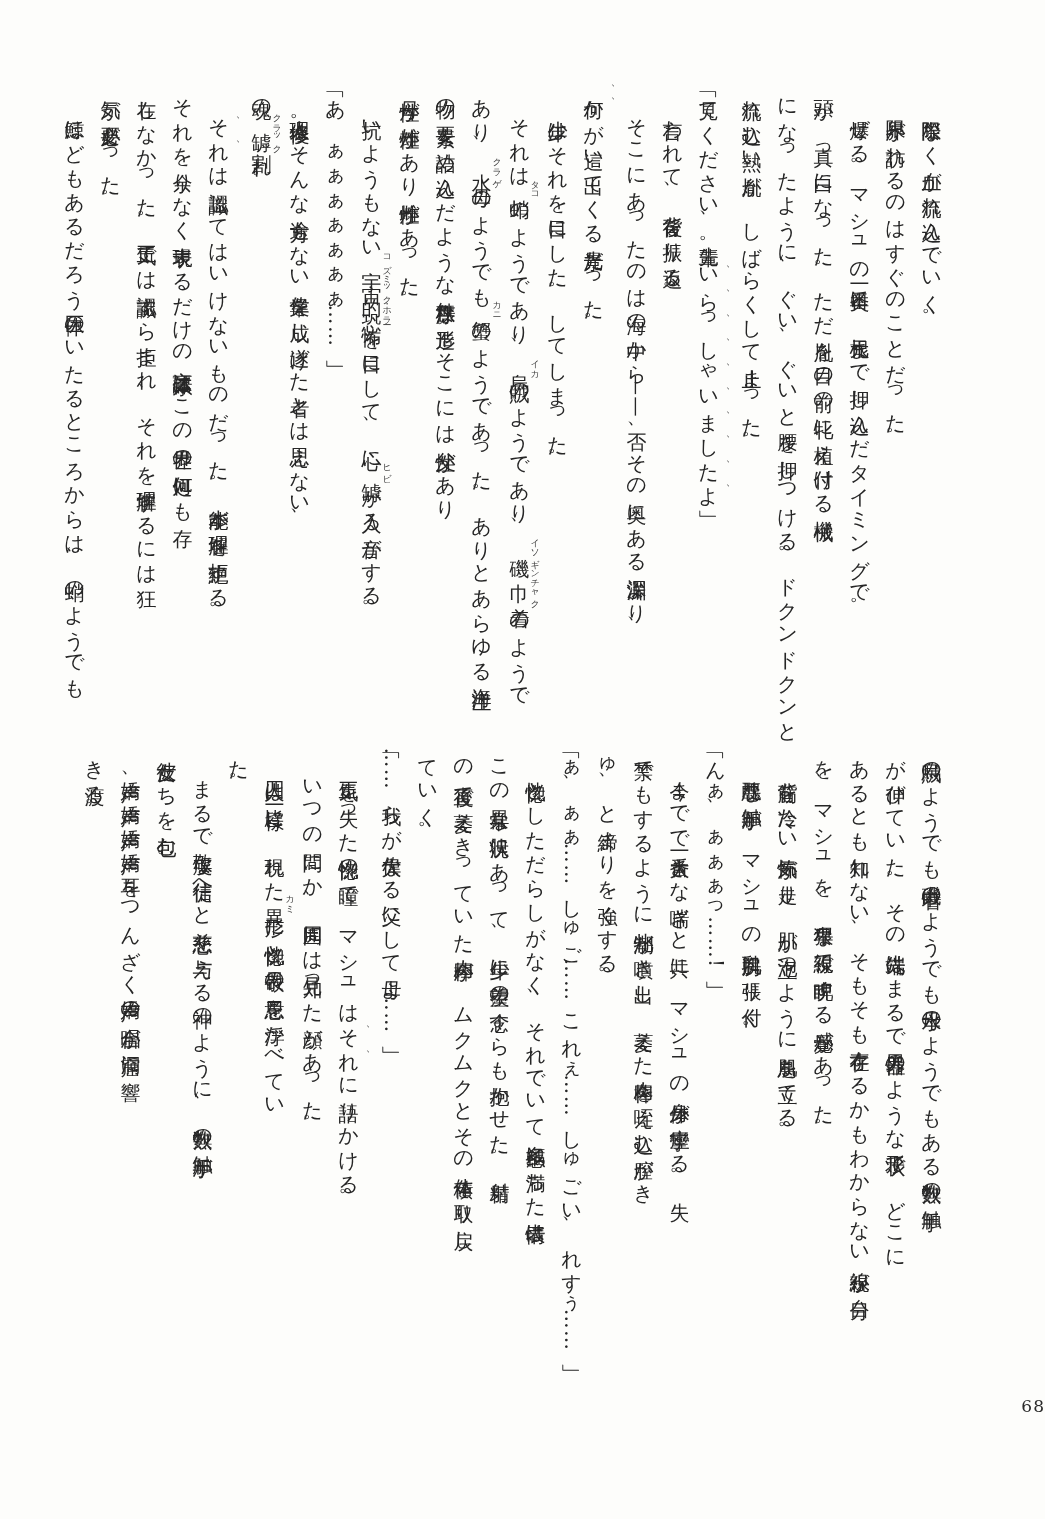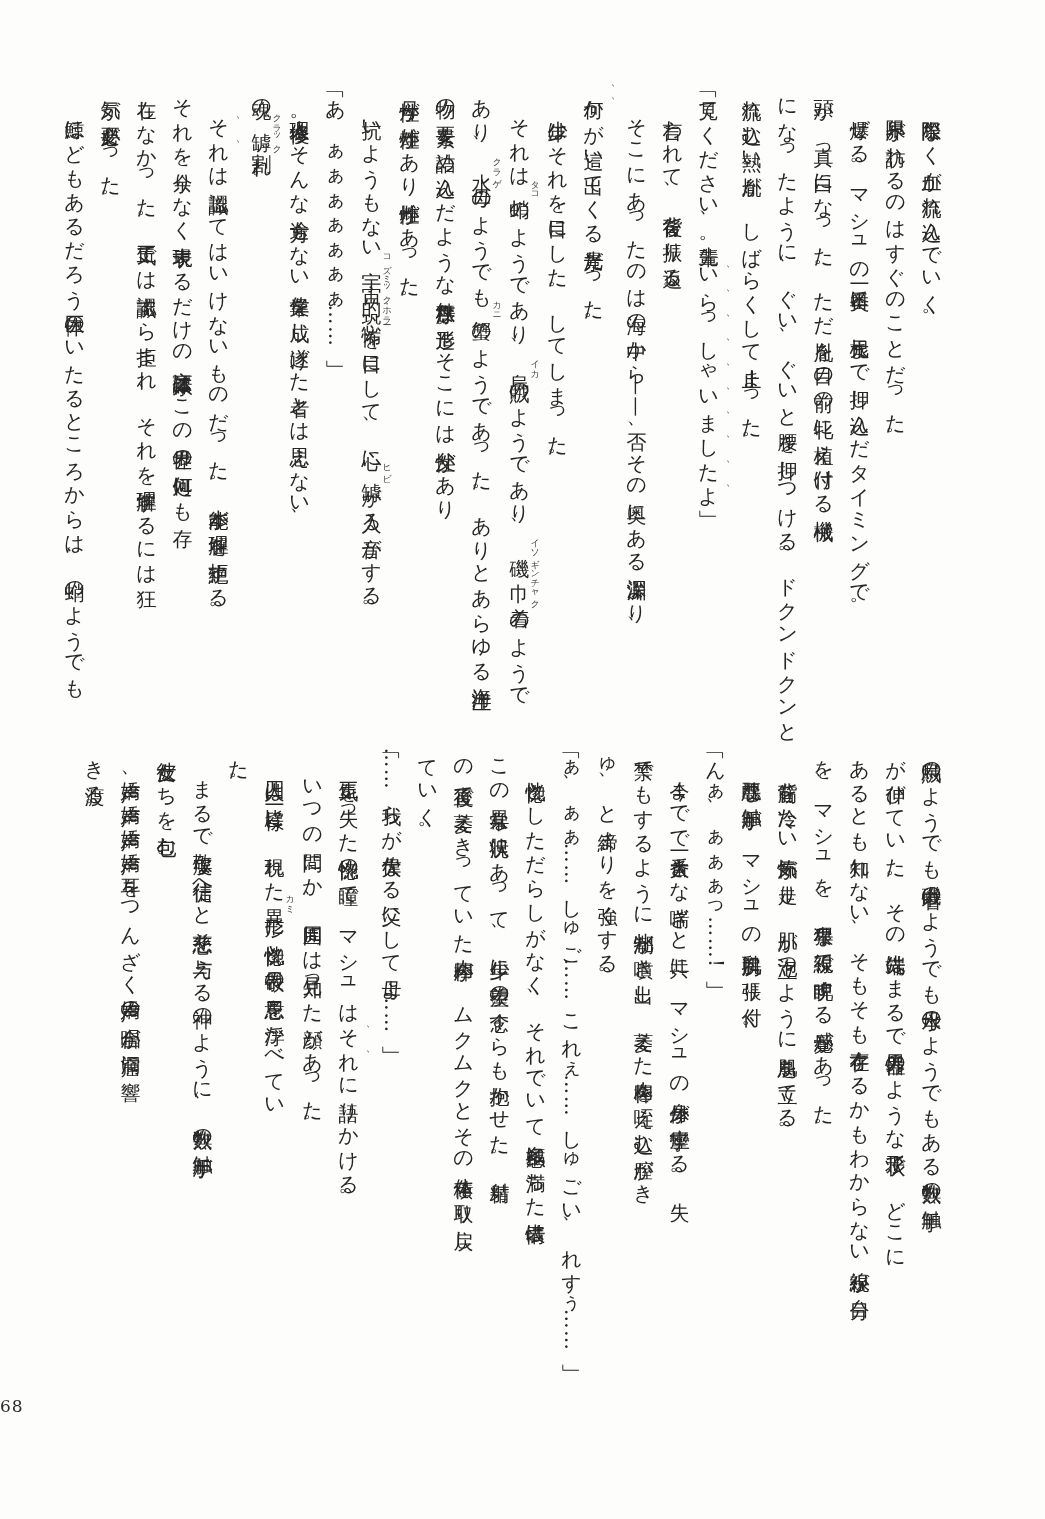--- a/index.html
+++ b/index.html
@@ -45,21 +45,21 @@
   }
   .em {
     -webkit-text-emphasis: filled sesame #262626;
     text-emphasis: filled sesame #262626;
   }
   .page-number {
     position: absolute;
     top: 1396px;
     left: 0;
     right: 0;
-    text-align: left;
+    text-align: right;
     font-size: 17px;
     letter-spacing: 1px;
     color: #2b2b2b;
   }
 </style>
 </head>
 <body>
 
 <div class="page">
   <div class="text-block upper">

